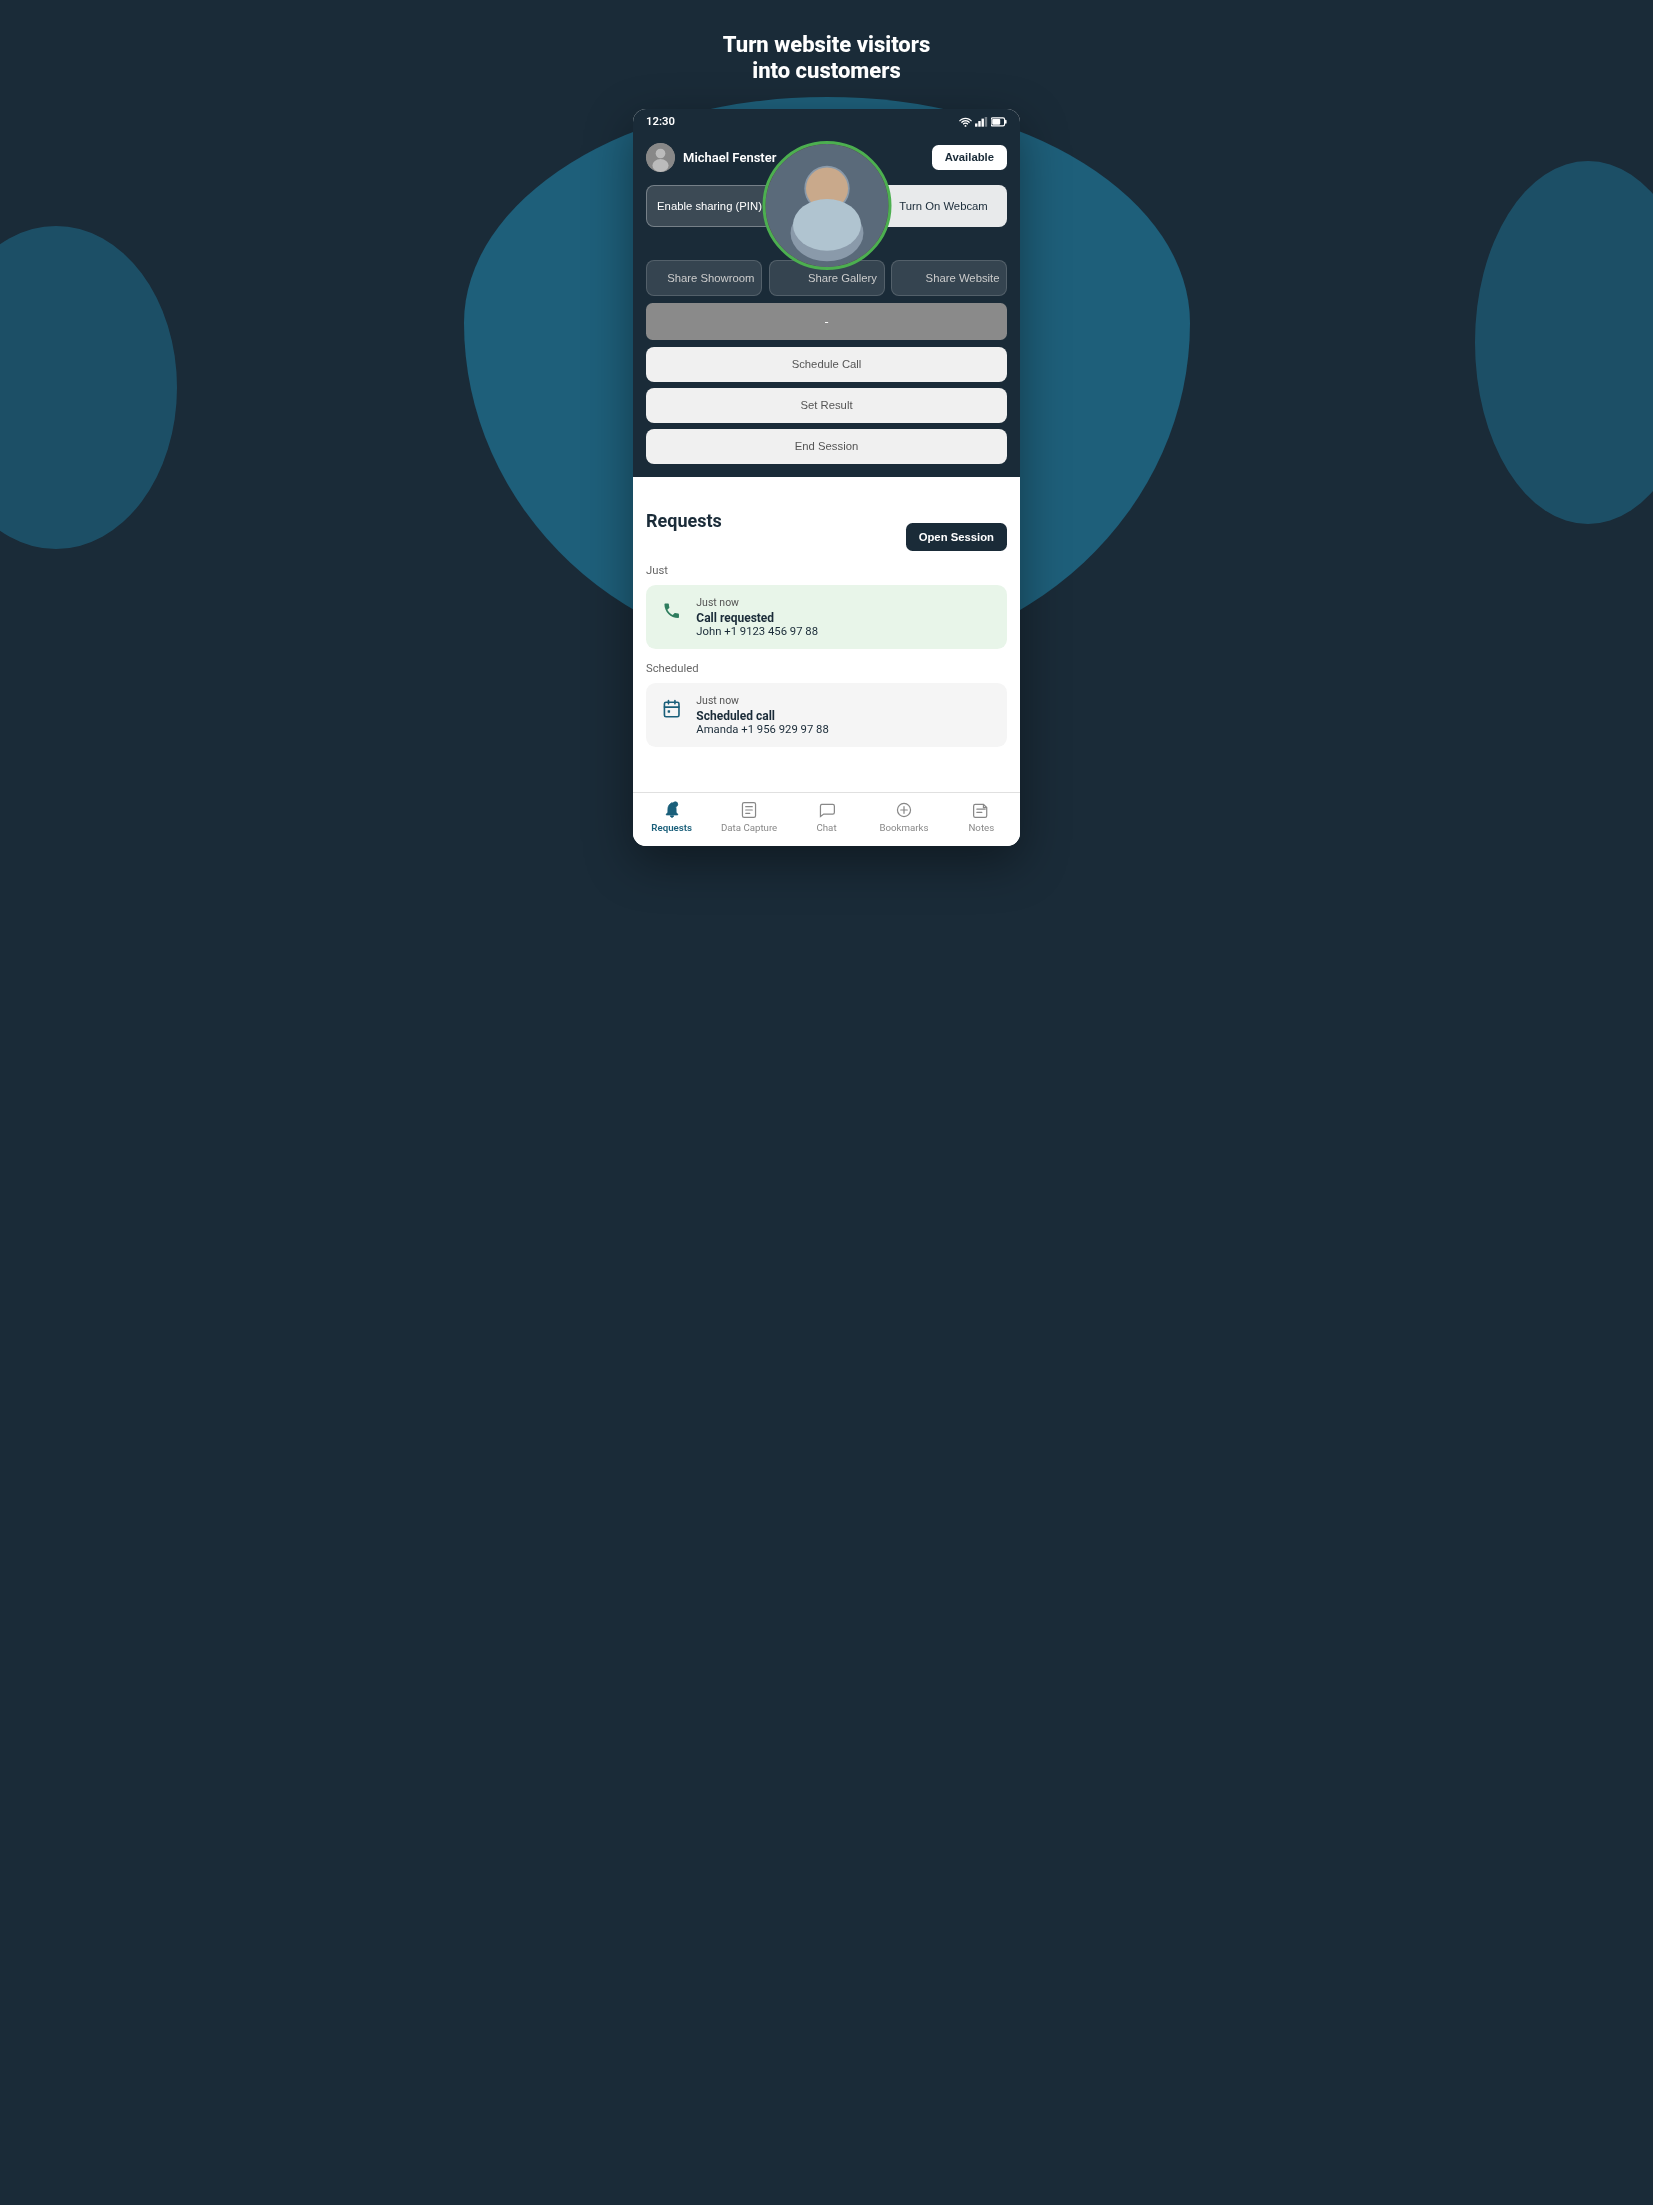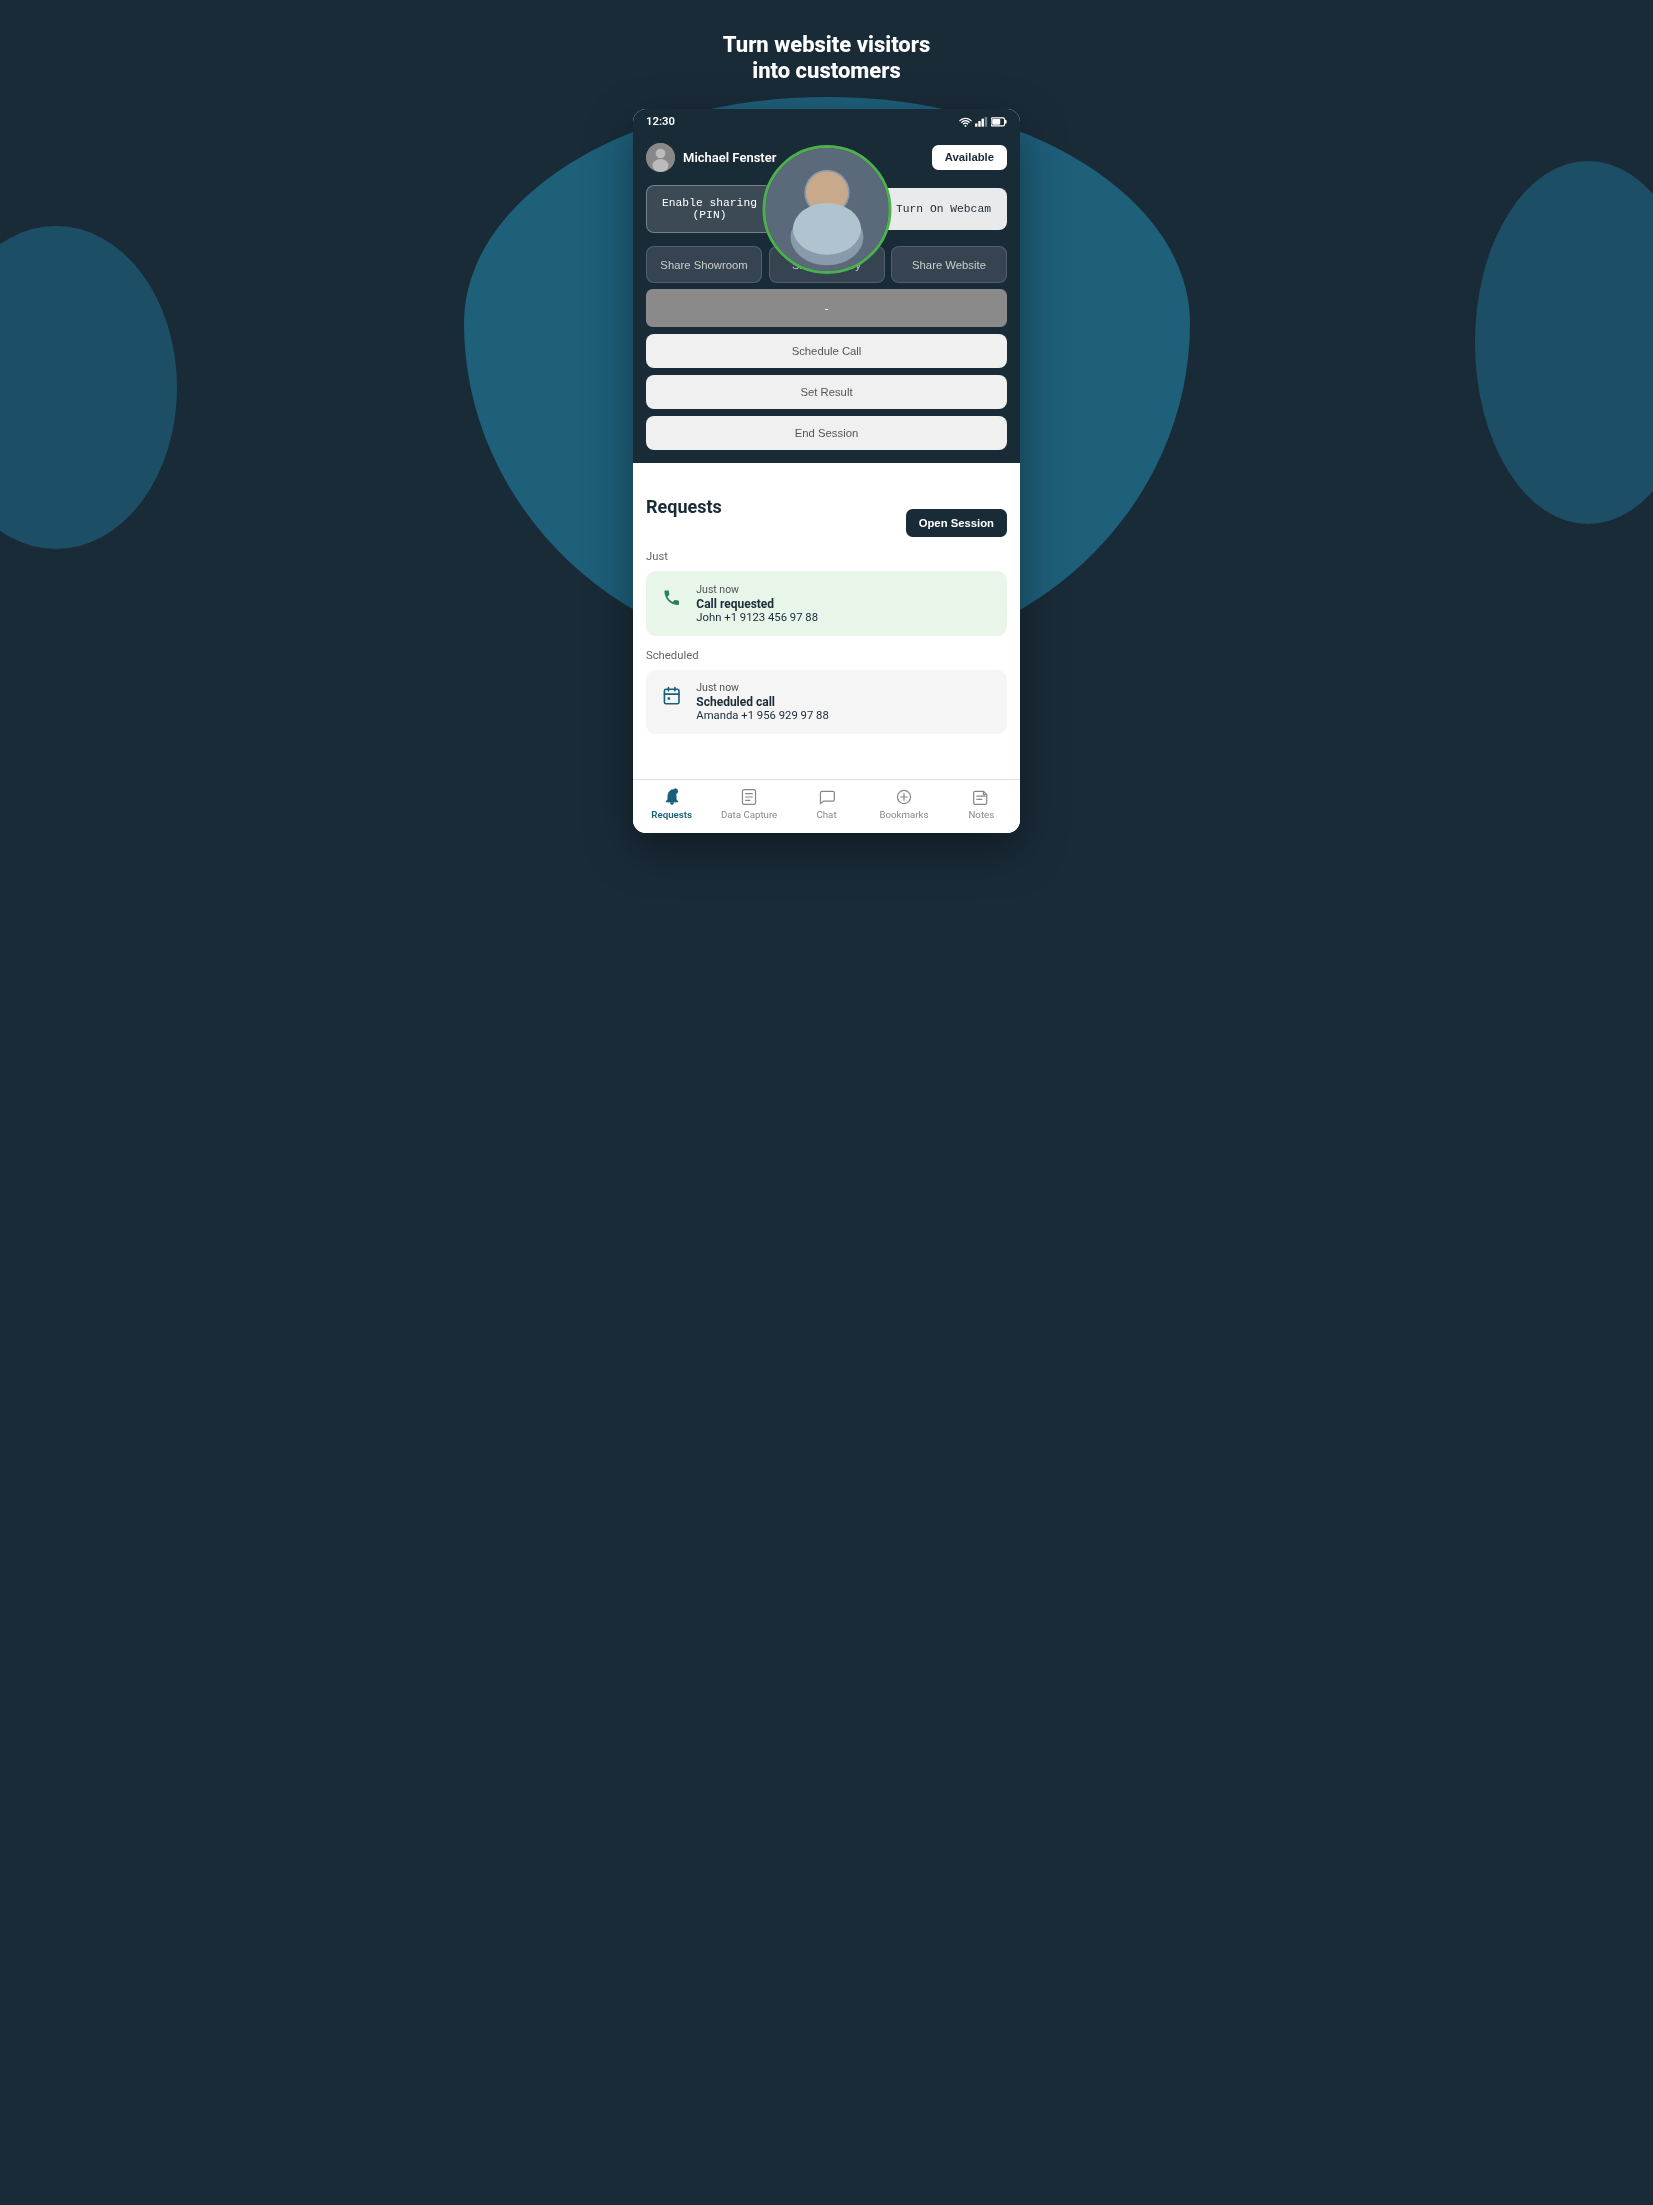--- a/index.html
+++ b/index.html
@@ -194,21 +194,20 @@
       padding: 11.3px 9.7px;
       font-size: 11.3px;
       font-weight: 500;
       cursor: pointer;
       text-align: center;
       width: 127px;
       min-height: 42px;
       display: flex;
       align-items: center;
       justify-content: center;
-      font-family: Liberation Mono, monospace;
     }
 
     .action-btn.light {
       background: rgba(255,255,255,0.9);
       color: #1a2b38;
       border: none;
     }
 
     
     .share-row {
@@ -219,21 +218,22 @@
 
     .share-btn {
       flex: 1;
       background: rgba(255,255,255,0.12);
       color: #cccccc;
       border: 0.8px solid rgba(255,255,255,0.15);
       border-radius: 8px;
       padding: 11.3px 6.5px;
       font-size: 11.3px;
       cursor: pointer;
-      text-align: center;
+      text-align: right;
+      margin-top: 20px;
     }
 
     
     .gray-bar {
       background: #8a8a8a;
       border-radius: 6.5px;
       padding: 11.3px;
       margin-bottom: 6.5px;
       text-align: center;
       color: #ffffff;

